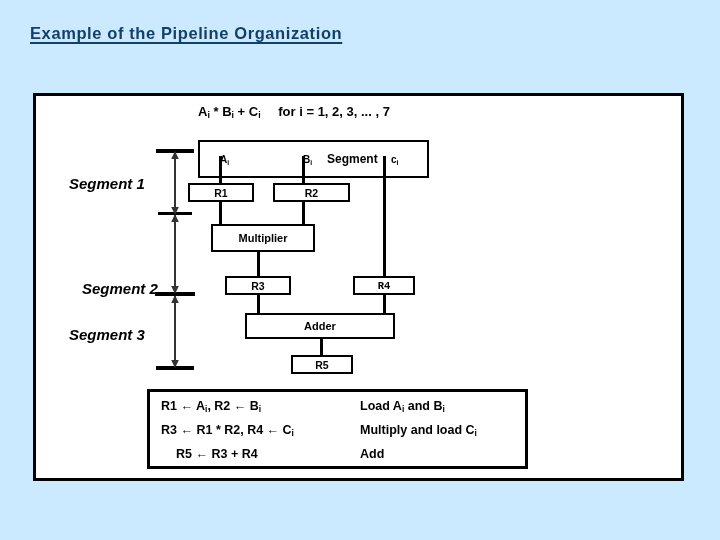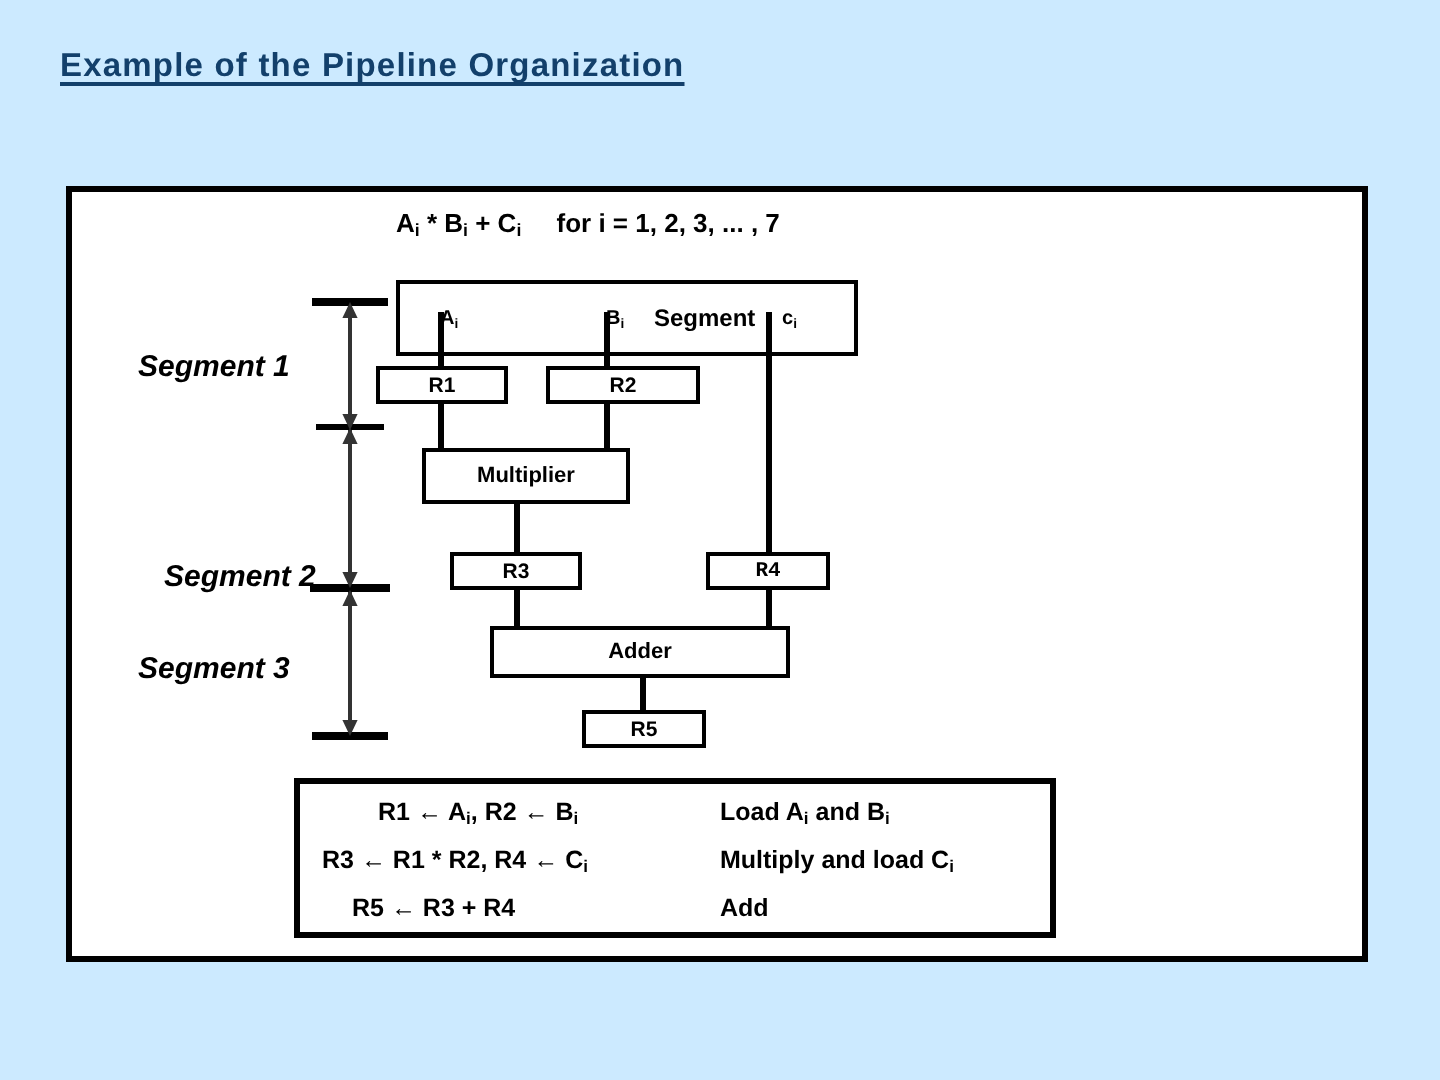--- a/index.html
+++ b/index.html
@@ -206,21 +206,21 @@
       </div>
 
       <div class="wire vwire" style="left:284px; top:241px; height:21px;"></div>
 
       <div class="box" style="left:255px; top:259px; width:62px; height:19px;">
         <span>R5</span>
       </div>
 
       <div id="ops-box" style="left:111px; top:293px; width:381px; height:80px;">
 
-        <div class="op-row" style="left:11px; top:7px;margin-left:28px;">
+        <div class="op-row" style="left:11px; top:7px;">
           <span>R1 </span><span>←</span><span> A</span><sub>i</sub><span>,  R2 </span><span>←</span><span> B</span><sub>i</sub>
         </div>
         <div class="op-desc" style="left:210px; top:7px;">
           <span>Load A</span><sub>i</sub><span> and B</span><sub>i</sub>
         </div>
 
         <div class="op-row" style="left:11px; top:31px;">
           <span>R3 </span><span>←</span><span> R1 * R2</span><sub></sub><span>,  R4 </span><span>←</span><span> C</span><sub>i</sub>
         </div>
         <div class="op-desc" style="left:210px; top:31px;">

